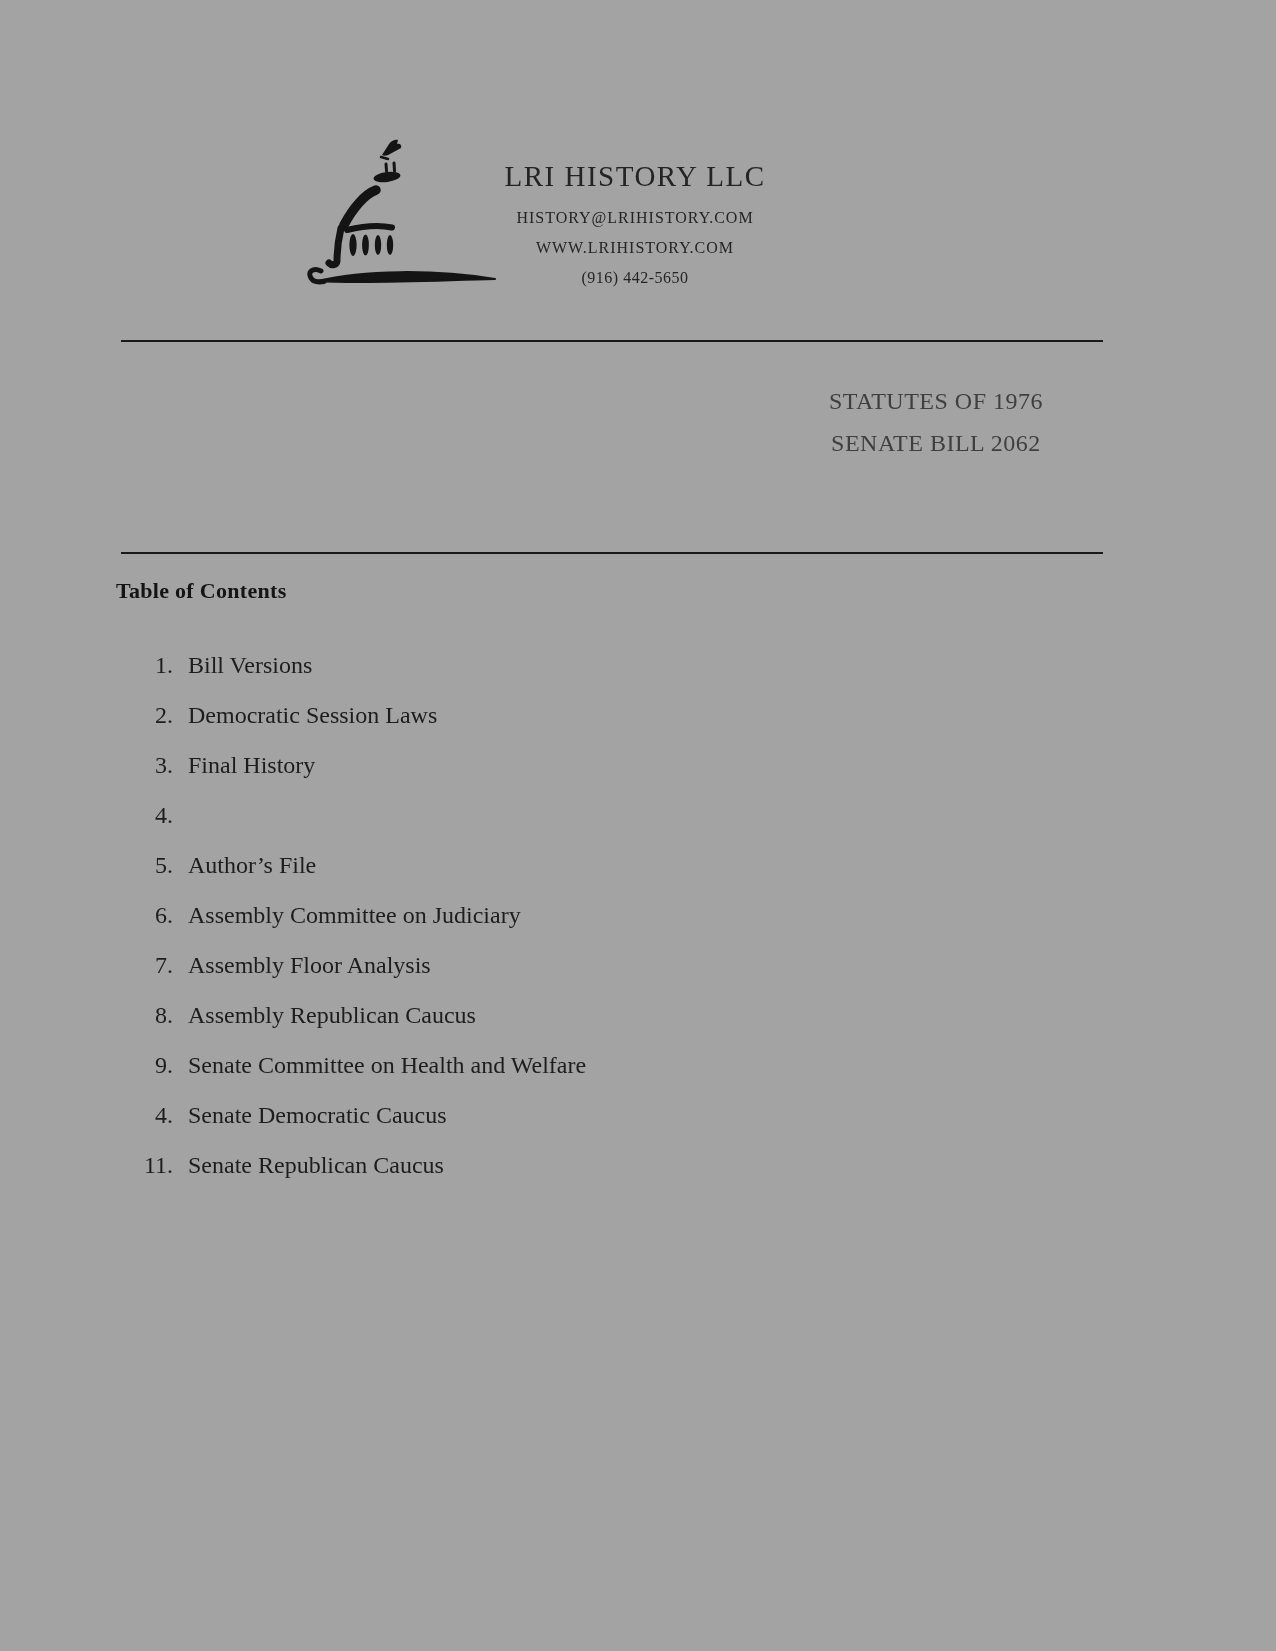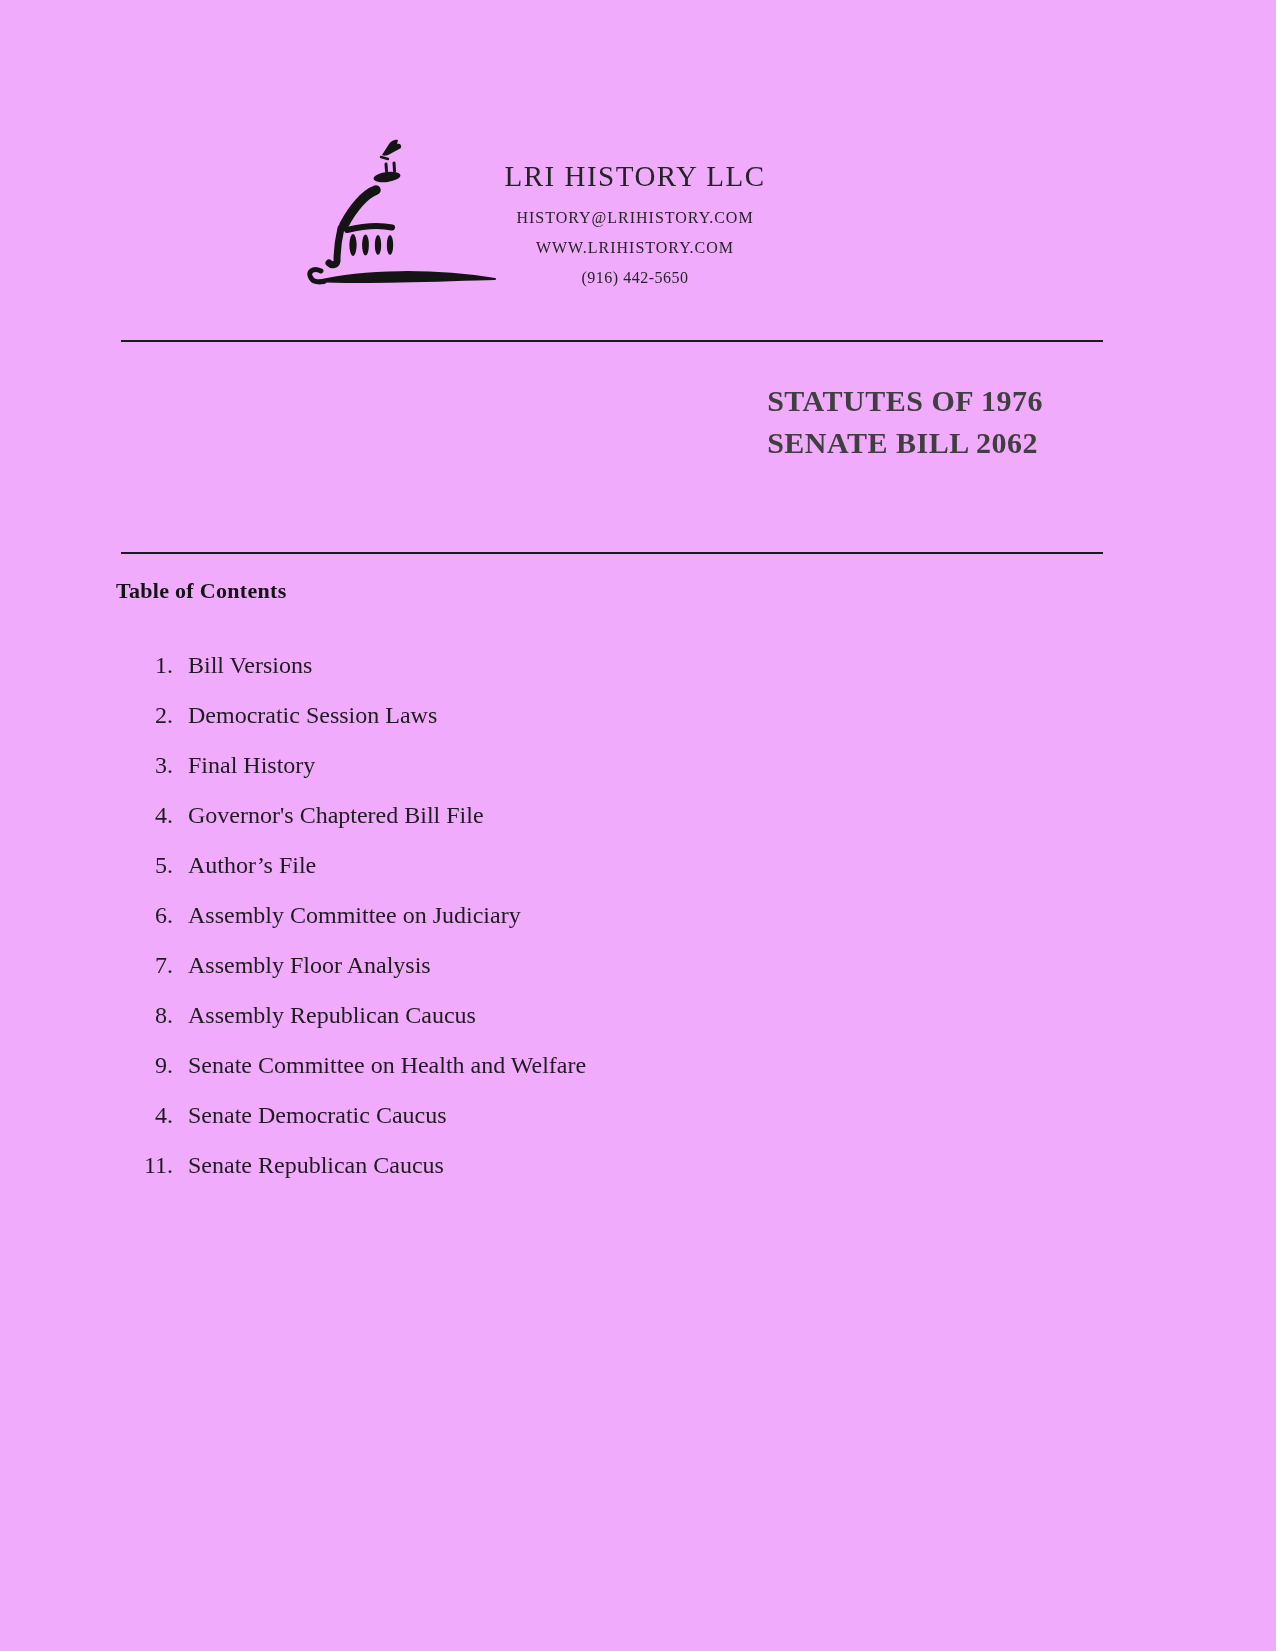--- a/index.html
+++ b/index.html
@@ -4,21 +4,21 @@
 <style>
   html, body {
     margin: 0;
     padding: 0;
     background: #ffffff;
   }
   .page {
     position: relative;
     width: 1276px;
     height: 1651px;
-    background: #f0abfc;
+    background: #a3a3a3;
     font-family: "Liberation Serif", serif;
     overflow: hidden;
   }
 
   
   .logo-wrap {
     position: absolute;
     left: 293px;
     top: 124px;
     width: 212px;
@@ -58,23 +58,23 @@
     background: #1a1a1a;
   }
   .rule-1 { top: 340px; }
   .rule-2 { top: 552px; }
 
   
   .statutes-block {
     position: absolute;
     right: 233px;
     top: 380px;
-    text-align: left;
-    font-weight: bold;
-    font-size: 30px;
+    text-align: center;
+    font-weight: normal;
+    font-size: 24px;
     line-height: 42px;
     color: #3f3f3f;
     letter-spacing: 0.5px;
   }
   .statutes-line { white-space: pre; }
 
   
   .toc-heading {
     position: absolute;
     left: 116px;
@@ -165,21 +165,20 @@
     <li class="toc-item">
       <span class="toc-num">2.</span>
       <span class="toc-label">Democratic Session Laws</span>
     </li>
     <li class="toc-item">
       <span class="toc-num">3.</span>
       <span class="toc-label">Final History</span>
     </li>
     <li class="toc-item">
       <span class="toc-num">4.</span>
-      <span class="toc-label">Governor's Chaptered Bill File</span>
     </li>
     <li class="toc-item">
       <span class="toc-num">5.</span>
       <span class="toc-label">Author’s File</span>
     </li>
     <li class="toc-item">
       <span class="toc-num">6.</span>
       <span class="toc-label">Assembly Committee on Judiciary</span>
     </li>
     <li class="toc-item">

